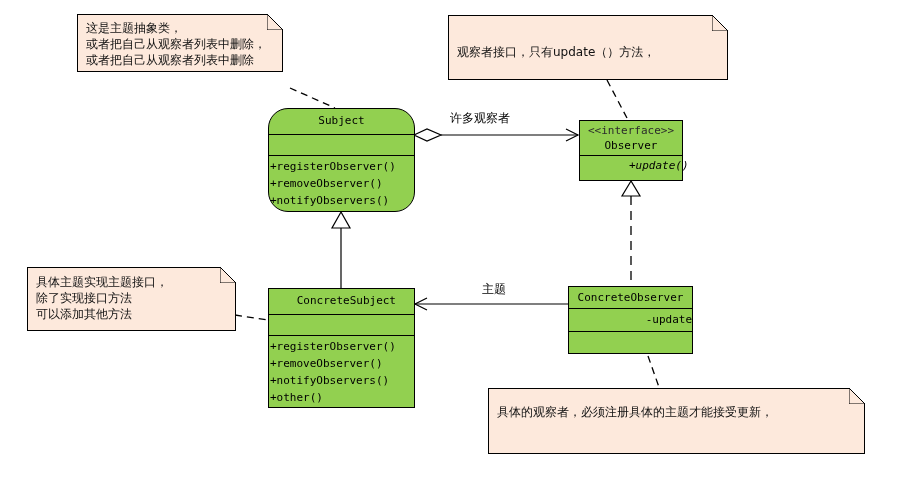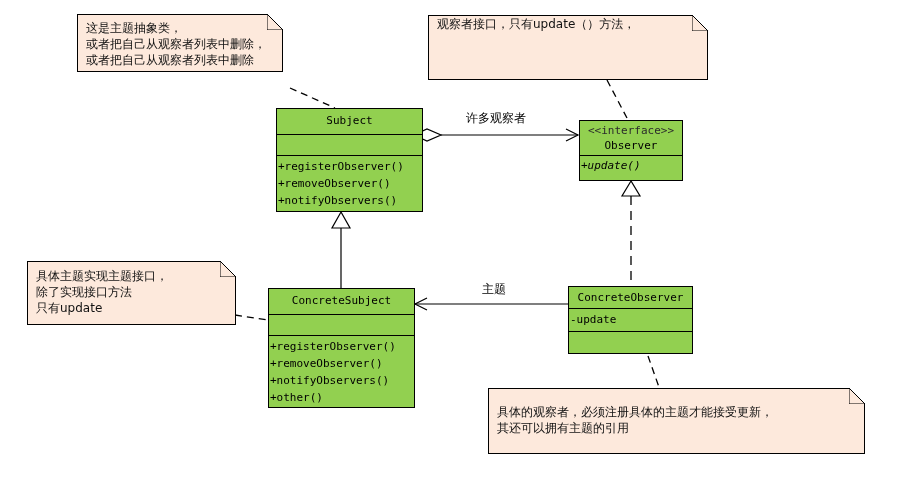--- a/index.html
+++ b/index.html
@@ -48,91 +48,90 @@
     <svg class="fold" viewBox="0 0 16 16">
         <polygon points="0,0 16,16 16,0" fill="#fff"></polygon>
         <polyline points="0,0 0,16 16,16" fill="none" stroke="#000"></polyline>
         <line x1="0" y1="0" x2="16" y2="16" stroke="#000"></line>
       </svg>
     <span class="line">这是主题抽象类，</span>
     <span class="line">或者把自己从观察者列表中删除，</span>
     <span class="line">或者把自己从观察者列表中删除</span>
   </div>
 
-  <div class="note" style="left:428px;top:15px;width:280px;height:65px;padding-top:0;">
+  <div class="note" style="left:448px;top:15px;width:280px;height:65px;padding-top:28px;">
     <svg class="fold" viewBox="0 0 16 16">
         <polygon points="0,0 16,16 16,0" fill="#fff"></polygon>
         <polyline points="0,0 0,16 16,16" fill="none" stroke="#000"></polyline>
         <line x1="0" y1="0" x2="16" y2="16" stroke="#000"></line>
       </svg>
     <span class="line">观察者接口，只有update（）方法，</span>
   </div>
 
-  <div class="note" style="left:27px;top:261px;width:209px;height:64px;padding-top:6px;">
+  <div class="note" style="left:27px;top:267px;width:209px;height:64px;padding-top:6px;">
     <svg class="fold" viewBox="0 0 16 16">
         <polygon points="0,0 16,16 16,0" fill="#fff"></polygon>
         <polyline points="0,0 0,16 16,16" fill="none" stroke="#000"></polyline>
         <line x1="0" y1="0" x2="16" y2="16" stroke="#000"></line>
       </svg>
     <span class="line">具体主题实现主题接口，</span>
     <span class="line">除了实现接口方法</span>
-    <span class="line">只有update</span>
+    <span class="line">可以添加其他方法</span>
   </div>
 
   <div class="note" style="left:488px;top:388px;width:377px;height:66px;padding-top:15px;">
     <svg class="fold" viewBox="0 0 16 16">
         <polygon points="0,0 16,16 16,0" fill="#fff"></polygon>
         <polyline points="0,0 0,16 16,16" fill="none" stroke="#000"></polyline>
         <line x1="0" y1="0" x2="16" y2="16" stroke="#000"></line>
       </svg>
     <span class="line">具体的观察者，必须注册具体的主题才能接受更新，</span>
-    <span class="line">其还可以拥有主题的引用</span>
   </div>
 
-  <div class="cls" style="left:276px;top:108px;width:147px;height:104px;">
+  <div class="cls" style="left:268px;top:108px;width:147px;height:104px;border-radius:20px;">
     <div class="hdr" style="padding:5px 0 7px;">
         <span class="name">Subject</span>
       </div>
     <div class="attrs"></div>
     <div class="ops" style="padding-top:2px;">
       <span class="mem">+registerObserver()</span>
       <span class="mem">+removeObserver()</span>
       <span class="mem">+notifyObservers()</span>
     </div>
   </div>
 
   <div class="cls" style="left:579px;top:120px;width:104px;height:61px;">
     <div class="hdr" style="padding:2px 4px 2px;line-height:15px;">
       <span class="stereo">&lt;&lt;interface&gt;&gt;</span>
       <span class="name">Observer</span>
     </div>
-    <div class="ops" style="padding-top:1px;">
+    <div class="ops" style="padding-top:1px;padding-left:48px;">
       <span class="mem italic">+update()</span>
     </div>
   </div>
 
   <div class="cls" style="left:268px;top:288px;width:147px;height:120px;">
-    <div class="hdr" style="padding:5px 2px 7px;">
+    <div class="hdr" style="padding:5px 18px 7px;text-align:right;">
         <span class="name">ConcreteSubject</span>
       </div>
     <div class="attrs"></div>
     <div class="ops" style="padding-top:2px;">
       <span class="mem">+registerObserver()</span>
       <span class="mem">+removeObserver()</span>
       <span class="mem">+notifyObservers()</span>
       <span class="mem">+other()</span>
     </div>
   </div>
 
   <div class="cls" style="left:568px;top:286px;width:125px;height:68px;">
     <div class="hdr" style="padding:4px 0 4px;">
         <span class="name">ConcreteObserver</span>
       </div>
-    <div class="attrs" style="padding-top:2px;">
+    <div class="attrs" style="padding-top:2px;text-align:right;">
       <span class="mem">-update</span>
     </div>
     <div class="ops"></div>
   </div>
 
-  <div class="label" style="left:466px;top:110px;">许多观察者</div>
+  <div class="label" style="left:450px;top:110px;">许多观察者</div>
   <div class="label" style="left:482px;top:281px;">主题</div>
 
 </div>
 
 </body></html>

